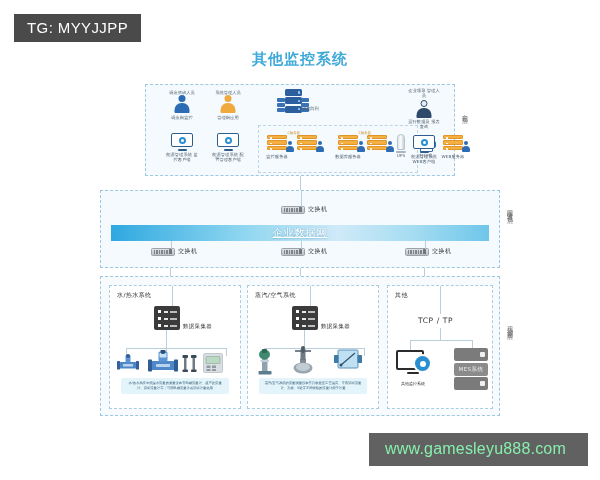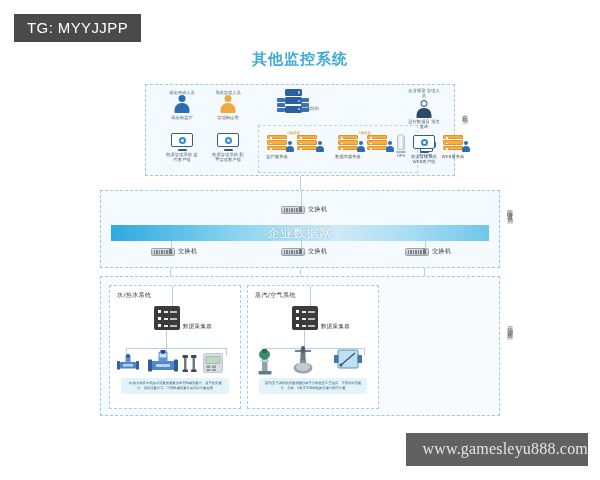--- a/index.html
+++ b/index.html
@@ -14,24 +14,24 @@
   
   .tg-tag{
     position:absolute; left:14px; top:14px;
     background:#4a4a4a; color:#fff;
     font-size:15px; letter-spacing:.4px;
     padding:5px 13px 6px 13px;
     font-family:"Liberation Sans",sans-serif;
   }
   .site-tag{
     position:absolute; right:12px; bottom:14px;
-    background:#616161; color:#e5e5e5;
+    background:#616161; color:#86efac;
     font-size:16px; letter-spacing:.2px;
-    padding:7px 0 8px 16px;
-    font-family:Liberation Serif, serif;
+    padding:7px 22px 8px 16px;
+    font-family:Liberation Sans, sans-serif;
   }
 
   
   .diagram-title{
     position:absolute; left:0; right:0; top:50px;
     text-align:center;
     font-size:15px; font-weight:bold;
     color:#3fa9d8;
     letter-spacing:1px;
   }
@@ -164,22 +164,23 @@
     position:absolute;
     border:1px dashed #bcd6e6;
   }
 
   
   #layer-net{ left:100px; top:190px; width:400px; height:78px; }
   .databand{
     position:absolute; left:10px; right:10px; top:34px; height:16px;
     background:linear-gradient(90deg,#2fa8e0 0%,#8fd6f0 35%,#cfeaf8 60%,#a5dcf2 80%,#6ec6ea 100%);
     display:flex; align-items:center; justify-content:center;
-    color:#ffffff; font-size:12px; letter-spacing:1px;
+    color:#ffffff; font-size:10px; letter-spacing:1px;
     text-shadow:0 0 2px rgba(0,80,130,.45);
+    text-decoration:underline;
   }
   .switch{ position:absolute; display:flex; align-items:center; gap:3px; }
   .sw-ico{
     width:24px; height:8px;
     background:linear-gradient(180deg,#dfe3e6,#b9bfc4);
     border:.7px solid #9aa2a8; border-radius:1.5px;
     display:flex; align-items:center; padding:0 2px; gap:1.1px;
   }
   .sw-ico b{ display:block; width:1.6px; height:4px; background:#7e868c; }
   .sw-ico .blk{ margin-left:auto; width:4px; height:5px; background:#6e767c; border-radius:.5px; }
@@ -641,17 +642,40 @@
         <rect x="0" y="14" width="9" height="16" rx="1.5" fill="#3e7aa4"></rect>
         <rect x="47" y="14" width="9" height="16" rx="1.5" fill="#3e7aa4"></rect>
         <path d="M14 34 L42 10" stroke="#2b4d66" stroke-width="2.2" fill="none"></path>
         <circle cx="14" cy="34" r="3" fill="#2b4d66"></circle>
       </svg>
     </div>
 
     <div class="desc" style="top:92px; width:108px;">蒸汽/空气系统的流量测量仪表有孔板差压工艺温度、可选涡街流量计、孔板、V锥等不同规格的流量计用于计量</div>
   </div>
 
+  <div class="panel" style="left:286px; width:106px;">
+    <div class="panel-title">其他</div>
+
+    <div class="vline" style="left:52px; top:0; height:28px;"></div>
+    <div class="tcp" style="left:30px; top:30px;">TCP / TP</div>
+    <div class="vline" style="left:52px; top:42px; height:12px;"></div>
+    <div class="hline" style="left:22px; top:54px; width:62px;"></div>
+    <div class="vline" style="left:22px; top:54px; height:10px;"></div>
+    <div class="vline" style="left:84px; top:54px; height:10px;"></div>
+
+    <div class="mongear" style="left:8px; top:64px;">
+      <div class="scr"></div>
+      <div class="stand"></div>
+      <div class="gear"></div>
+      <div class="lbl">其他监控系统</div>
+    </div>
+
+    <div class="mes" style="left:66px; top:62px;">
+      <div class="seg"></div>
+      <div class="seg mid">MES系统</div>
+      <div class="seg"></div>
+    </div>
+  </div>
 
   <div class="vlabel" style="right:-14px; top:44px;">现场应用层</div>
 </div>
 
 <div class="site-tag">www.gamesleyu888.com</div>
 
 </body></html>

